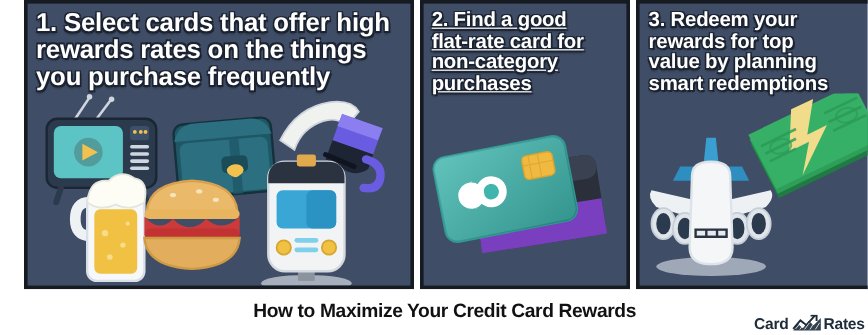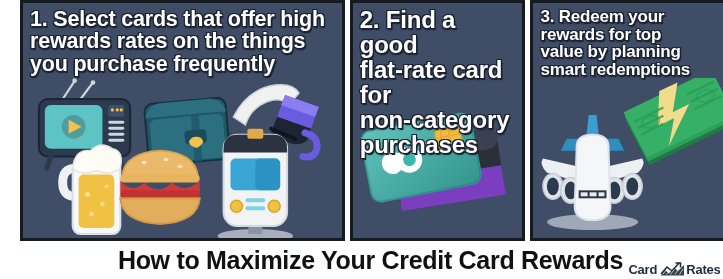--- a/index.html
+++ b/index.html
@@ -57,21 +57,21 @@
     letter-spacing: -0.2px;
     text-shadow:
       1.6px 1.6px 0 #1b2230,
       -1.2px 1.2px 0 #1b2230,
       1.2px -1.2px 0 #1b2230,
       -1.2px -1.2px 0 #1b2230,
       0 2px 2px rgba(0,0,0,.45);
     white-space: pre-line;
   }
   .p1 .panel-text { font-size: 21.5px; }
-  .p2 .panel-text { font-size: 24px; }
+  .p2 .panel-text { font-size: 17px; text-decoration: underline; }
   .p3 .panel-text { font-size: 17px; }
 
   .art {
     position: absolute;
     left: 0; right: 0; bottom: 0;
     height: 160px;
     z-index: 2;
   }
   .art svg { display: block; width: 100%; height: 100%; }
 
@@ -82,21 +82,21 @@
     top: 241px;
     width: 723px;
     height: 38px;
     background: #ffffff;
     display: flex;
     align-items: center;
     justify-content: center;
     box-sizing: border-box;
   }
   .bottom-title {
-    font-size: 25px;
+    font-size: 16px;
     font-weight: bold;
     color: #111111;
     letter-spacing: -0.3px;
     white-space: nowrap;
     margin-left: 18px;
   }
   .brand {
     position: absolute;
     right: 6px;
     top: 3px;

